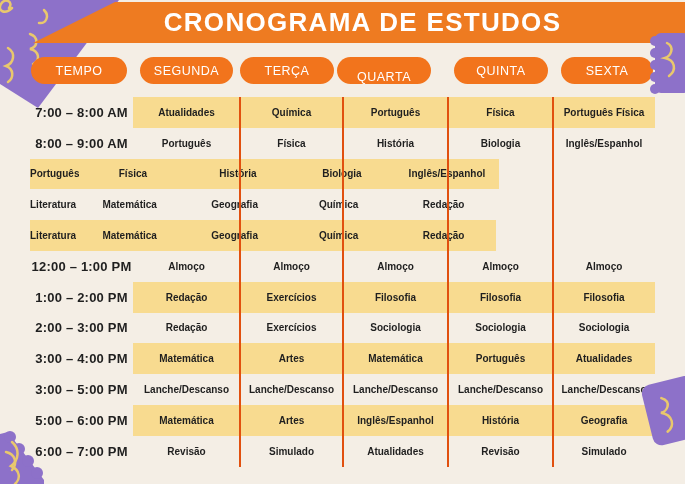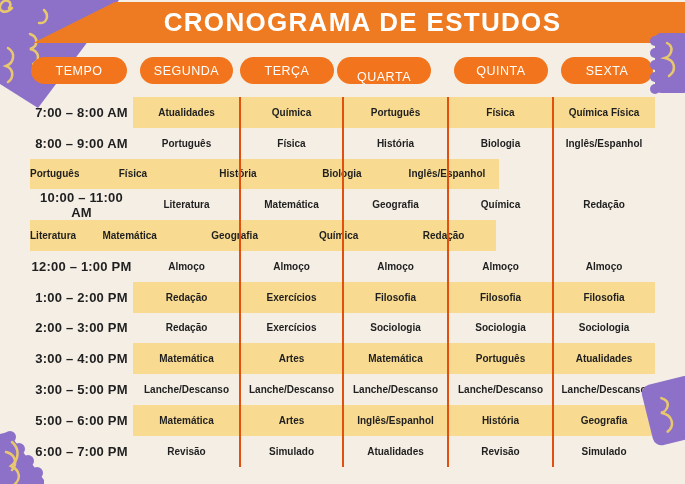--- a/index.html
+++ b/index.html
@@ -107,39 +107,38 @@
     <span>SEXTA</span>
   </div>
 
 <div class="table">
     <div class="row hl">
       <div class="cell time">7:00 – 8:00 AM</div>
       <div class="cell subject">Atualidades</div>
       <div class="cell subject">Química</div>
       <div class="cell subject">Português</div>
       <div class="cell subject">Física</div>
-      <div class="cell subject">Química Física</div>
+      <div class="cell subject">Português Física</div>
     </div>
     <div class="row">
       <div class="cell time">8:00 – 9:00 AM</div>
       <div class="cell subject">Português</div>
       <div class="cell subject">Física</div>
       <div class="cell subject">História</div>
       <div class="cell subject">Biologia</div>
       <div class="cell subject">Inglês/Espanhol</div>
     </div>
     <div class="row hl">
       <div class="cell subject">Português</div>
       <div class="cell subject">Física</div>
       <div class="cell subject">História</div>
       <div class="cell subject">Biologia</div>
       <div class="cell subject">Inglês/Espanhol</div>
     </div>
     <div class="row">
-      <div class="cell time">10:00 – 11:00 AM</div>
       <div class="cell subject">Literatura</div>
       <div class="cell subject">Matemática</div>
       <div class="cell subject">Geografia</div>
       <div class="cell subject">Química</div>
       <div class="cell subject">Redação</div>
     </div>
     <div class="row hl">
       <div class="cell subject">Literatura</div>
       <div class="cell subject">Matemática</div>
       <div class="cell subject">Geografia</div>

